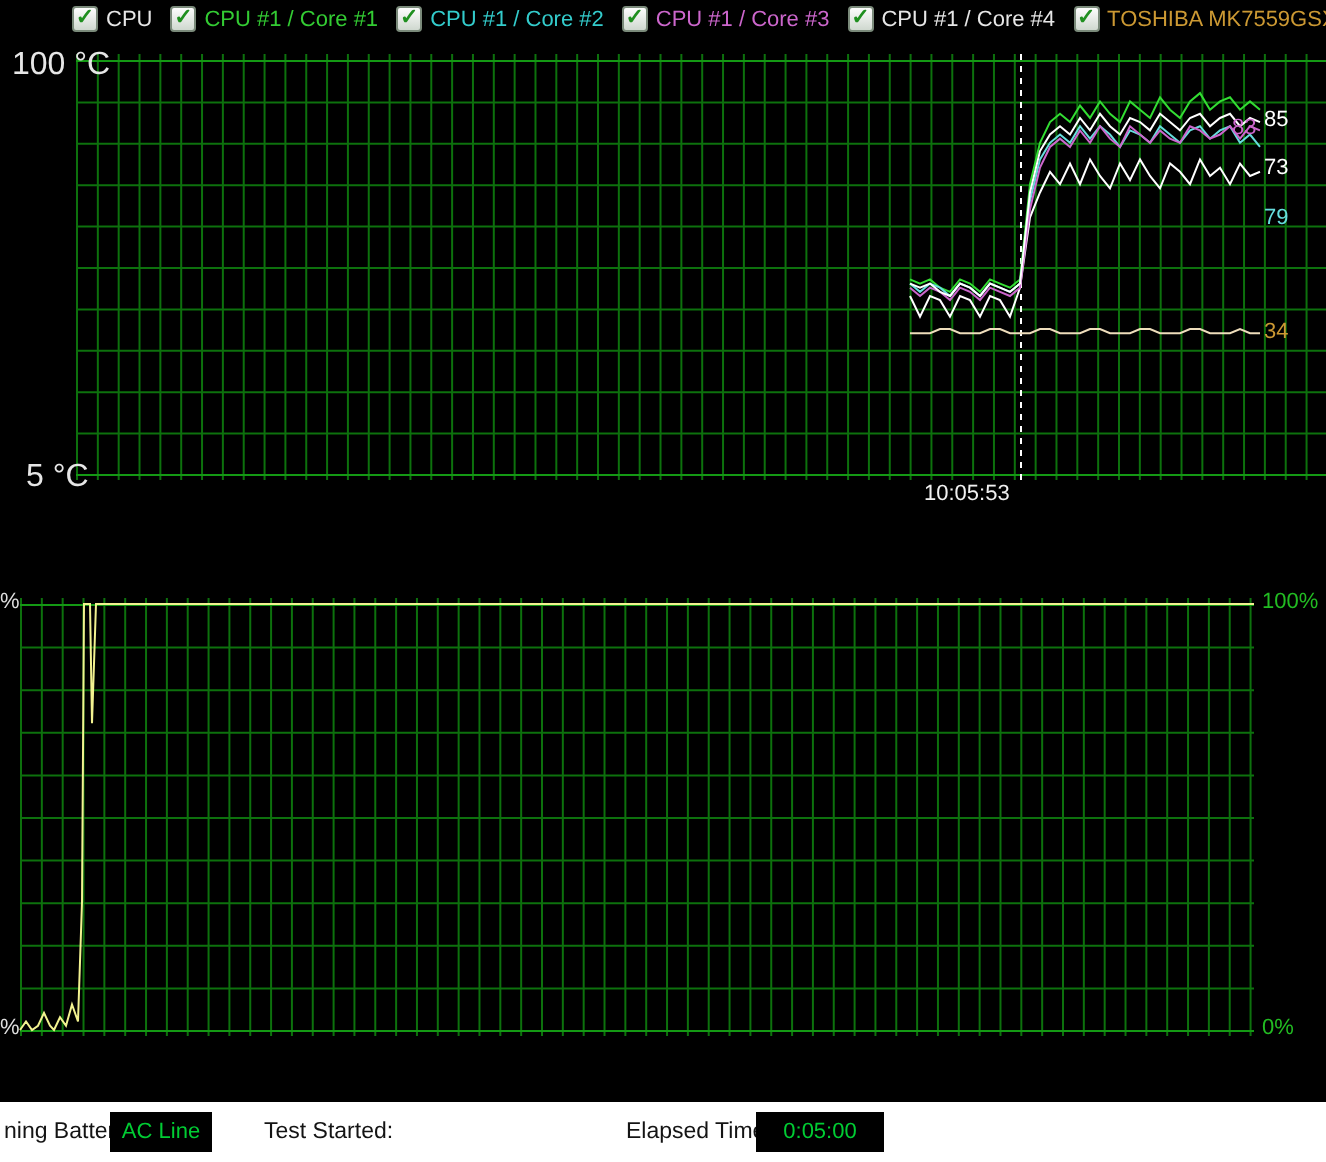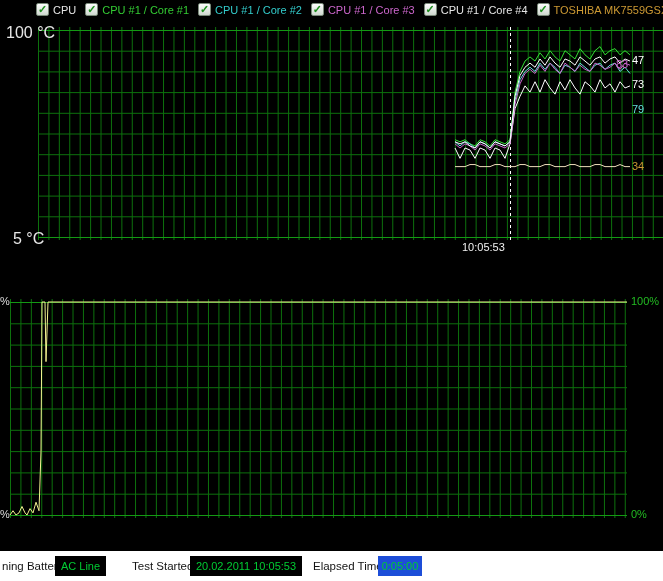--- a/index.html
+++ b/index.html
@@ -210,26 +210,25 @@
 
   <div class="axis-label" style="left:6px;top:24px;">100 °C</div>
   <div class="axis-label" style="left:13px;top:230px;">5 °C</div>
   <div class="time-label" style="left:462px;top:241px;">10:05:53</div>
 
 
   <div class="status-bar">
     <div class="sb-label" style="left:2px;">ning Battery:</div>
     <div class="sb-value" style="left: 55px; width: 51px; color: rgb(0, 204, 51); background: rgb(0, 0, 0);">AC Line</div>
     <div class="sb-label" style="left:132px;">Test Started:</div>
-    <div class="sb-value" style="left: 190px; width: 112px; color: rgb(0, 204, 51); background: rgb(0, 0, 0);">20.02.2011 10:05:53</div>
     <div class="sb-label" style="left:313px;">Elapsed Time:</div>
-    <div class="sb-value" style="left: 378px; width: 44px; color: rgb(0, 204, 51); background: #1d4ed8;">0:05:00</div>
+    <div class="sb-value" style="left: 378px; width: 64px; color: rgb(0, 204, 51); background: #000000;">0:05:00</div>
   </div>
 
-<div class="value-label" style="left: 632px; top: 54.05px; color: rgb(255, 255, 255);">47</div>
+<div class="value-label" style="left: 632px; top: 54.05px; color: rgb(255, 255, 255);">85</div>
     <div class="value-label" style="left: 616px; top: 58.19px; color: rgb(204, 102, 204);">83</div>
     <div class="value-label" style="left: 632px; top: 59px; color: rgb(102, 221, 221); margin-top: 44px;">79</div>
     <div class="value-label" style="left: 632px; top: 78px; color: rgb(255, 255, 255);">73</div>
     <div class="value-label" style="left: 632px; top: 159.62px; color: rgb(204, 153, 51);">34</div>
     <div class="value-label" style="left: 631px; top: 295px; color: rgb(34, 187, 34);">100%</div>
     <div class="value-label" style="left: 631px; top: 508px; color: rgb(34, 187, 34);">0%</div>
     <div class="value-label" style="left: 0px; top: 295px; color: rgb(221, 221, 221);">%</div>
     <div class="value-label" style="left: 0px; top: 508px; color: rgb(221, 221, 221);">%</div>
   </div>
 

